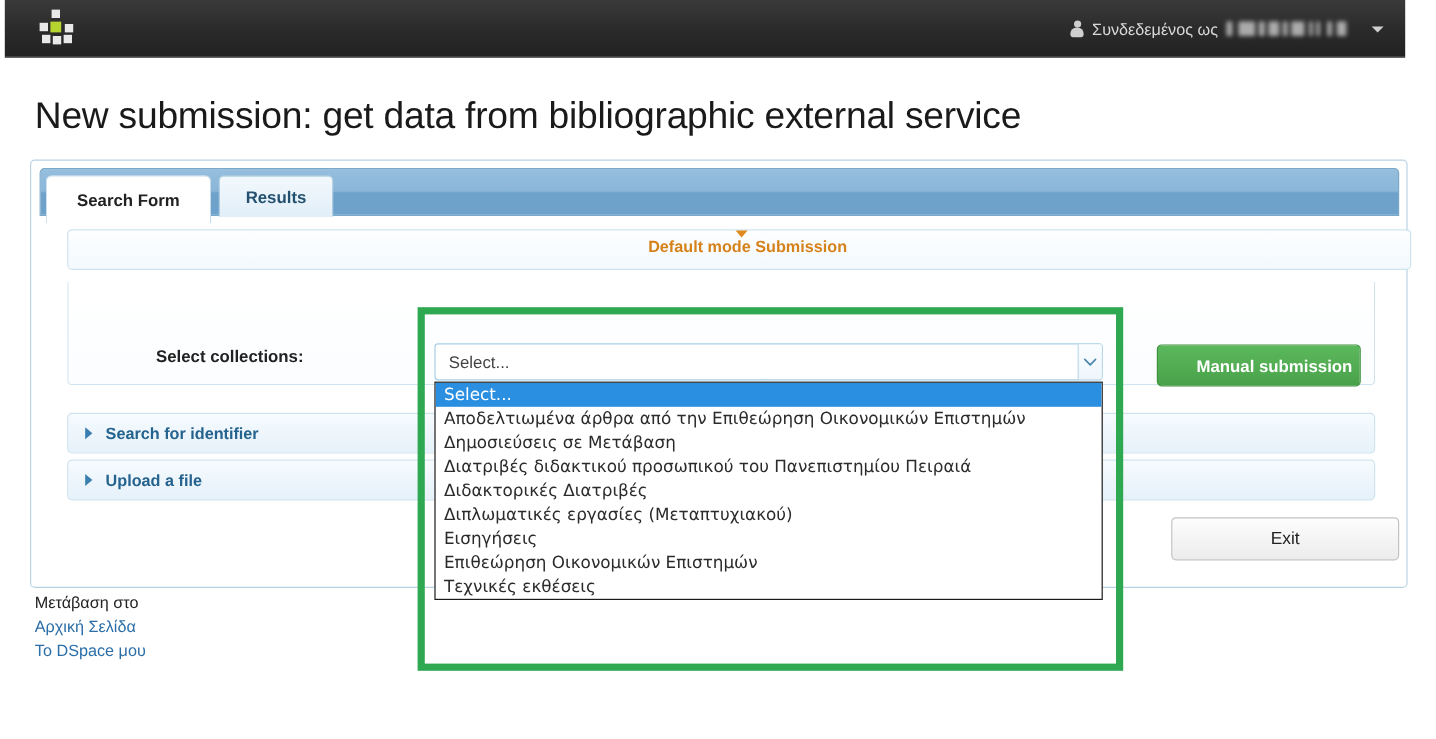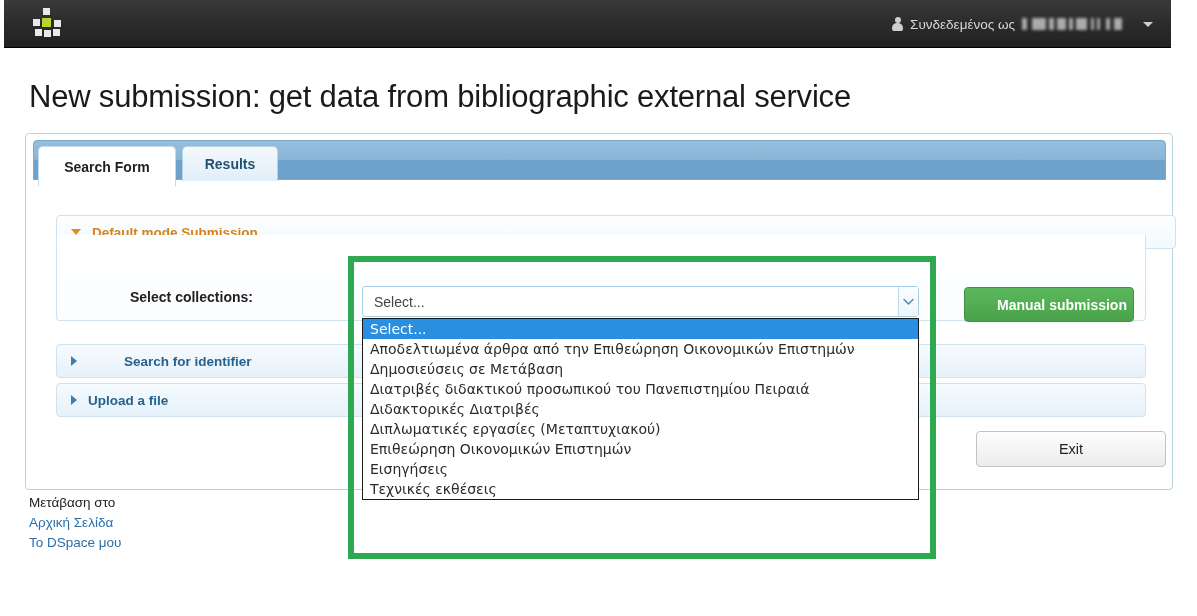--- a/index.html
+++ b/index.html
@@ -108,37 +108,37 @@
     padding-left: 14px;
     font-size: 13.5px; font-weight: bold;
     border-radius: 4px;
     cursor: pointer;
   }
   .tri { width:0;height:0; margin-right: 11px; }
   .tri-down { border-left:5px solid transparent; border-right:5px solid transparent; border-top:6px solid #e08a1e; }
   .tri-right { border-top:5px solid transparent; border-bottom:5px solid transparent; border-left:6px solid #3a7fb0; }
 
   #acc1-header {
-    left: 30px; top: 81px; width: 1120px;
+    left: 30px; top: 57px; width: 1120px;
     background: linear-gradient(to bottom,#fdfeff 0%,#f3f9fd 100%);
     border: 1px solid #cfe3ef;
     color: #d6821a;
+    flex-direction: column;
   }
   #acc1-body {
     position: absolute; left: 30px; top: 101px; width: 1090px; height: 86px;
     background: linear-gradient(to bottom,#ffffff 0%,#fbfdff 100%);
     border: 1px solid #cfe3ef; border-top: none;
     border-radius: 0 0 4px 4px;
   }
   #acc2-header {
     left: 30px; top: 210px; width: 1090px;
     background: linear-gradient(to bottom,#f6fbfe 0%,#e6f1fa 100%);
     border: 1px solid #cfe3ef;
     color: #25638f;
-    gap: 36px;
   }
   #acc3-header {
     left: 30px; top: 249px; width: 1090px;
     background: linear-gradient(to bottom,#f6fbfe 0%,#e6f1fa 100%);
     border: 1px solid #cfe3ef;
     color: #25638f;
   }
 
   
   #select-label {
@@ -302,22 +302,22 @@
       </svg>
     </span>
   </div>
   <div id="dropdown-list">
       <div class="dd-option selected">Select...</div>
       <div class="dd-option">Αποδελτιωμένα άρθρα από την Επιθεώρηση Οικονομικών Επιστημών</div>
       <div class="dd-option">Δημοσιεύσεις σε Μετάβαση</div>
       <div class="dd-option">Διατριβές διδακτικού προσωπικού του Πανεπιστημίου Πειραιά</div>
       <div class="dd-option">Διδακτορικές Διατριβές</div>
       <div class="dd-option">Διπλωματικές εργασίες (Μεταπτυχιακού)</div>
+      <div class="dd-option">Εισηγήσεις</div>
       <div class="dd-option">Επιθεώρηση Οικονομικών Επιστημών</div>
-      <div class="dd-option">Εισηγήσεις</div>
       <div class="dd-option">Τεχνικές εκθέσεις</div>
     </div>
 </div>
 
 <div id="highlight-box" style="border-color: rgb(47, 168, 82);"></div>
 
 <div id="footer">
   <div class="static">Μετάβαση στο</div>
   <a>Αρχική Σελίδα</a>
   <a>Το DSpace μου</a>

